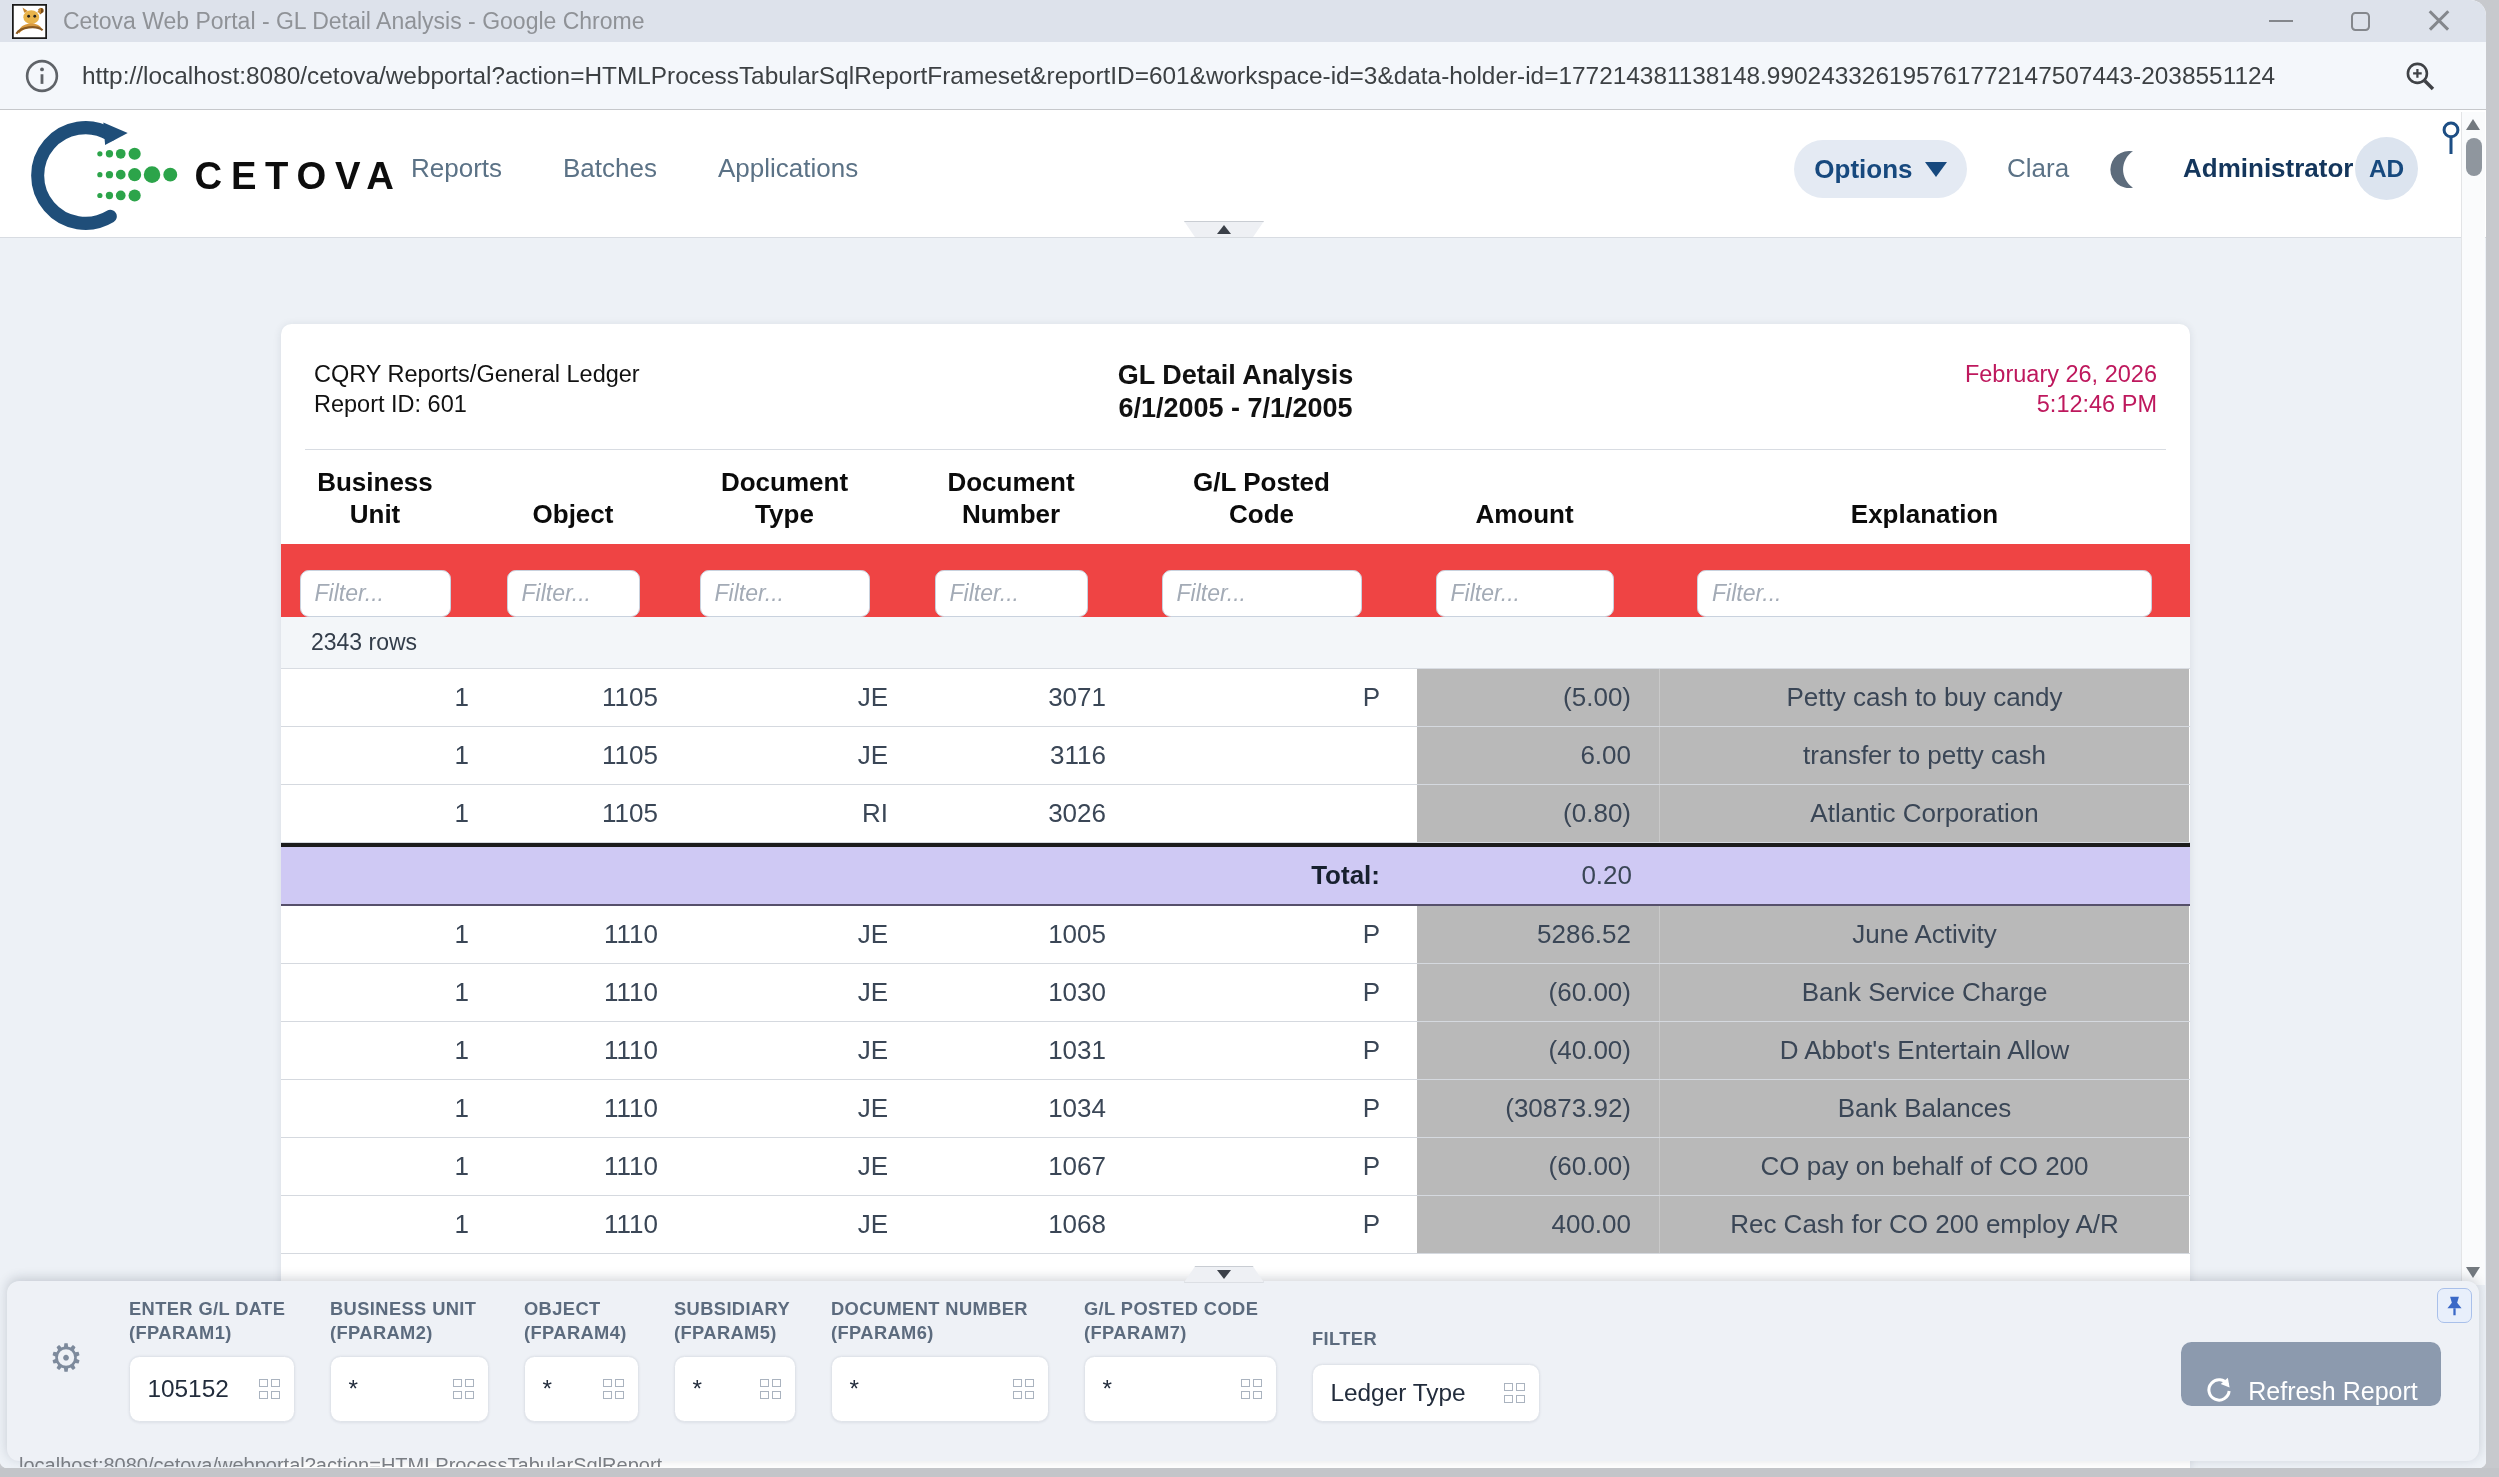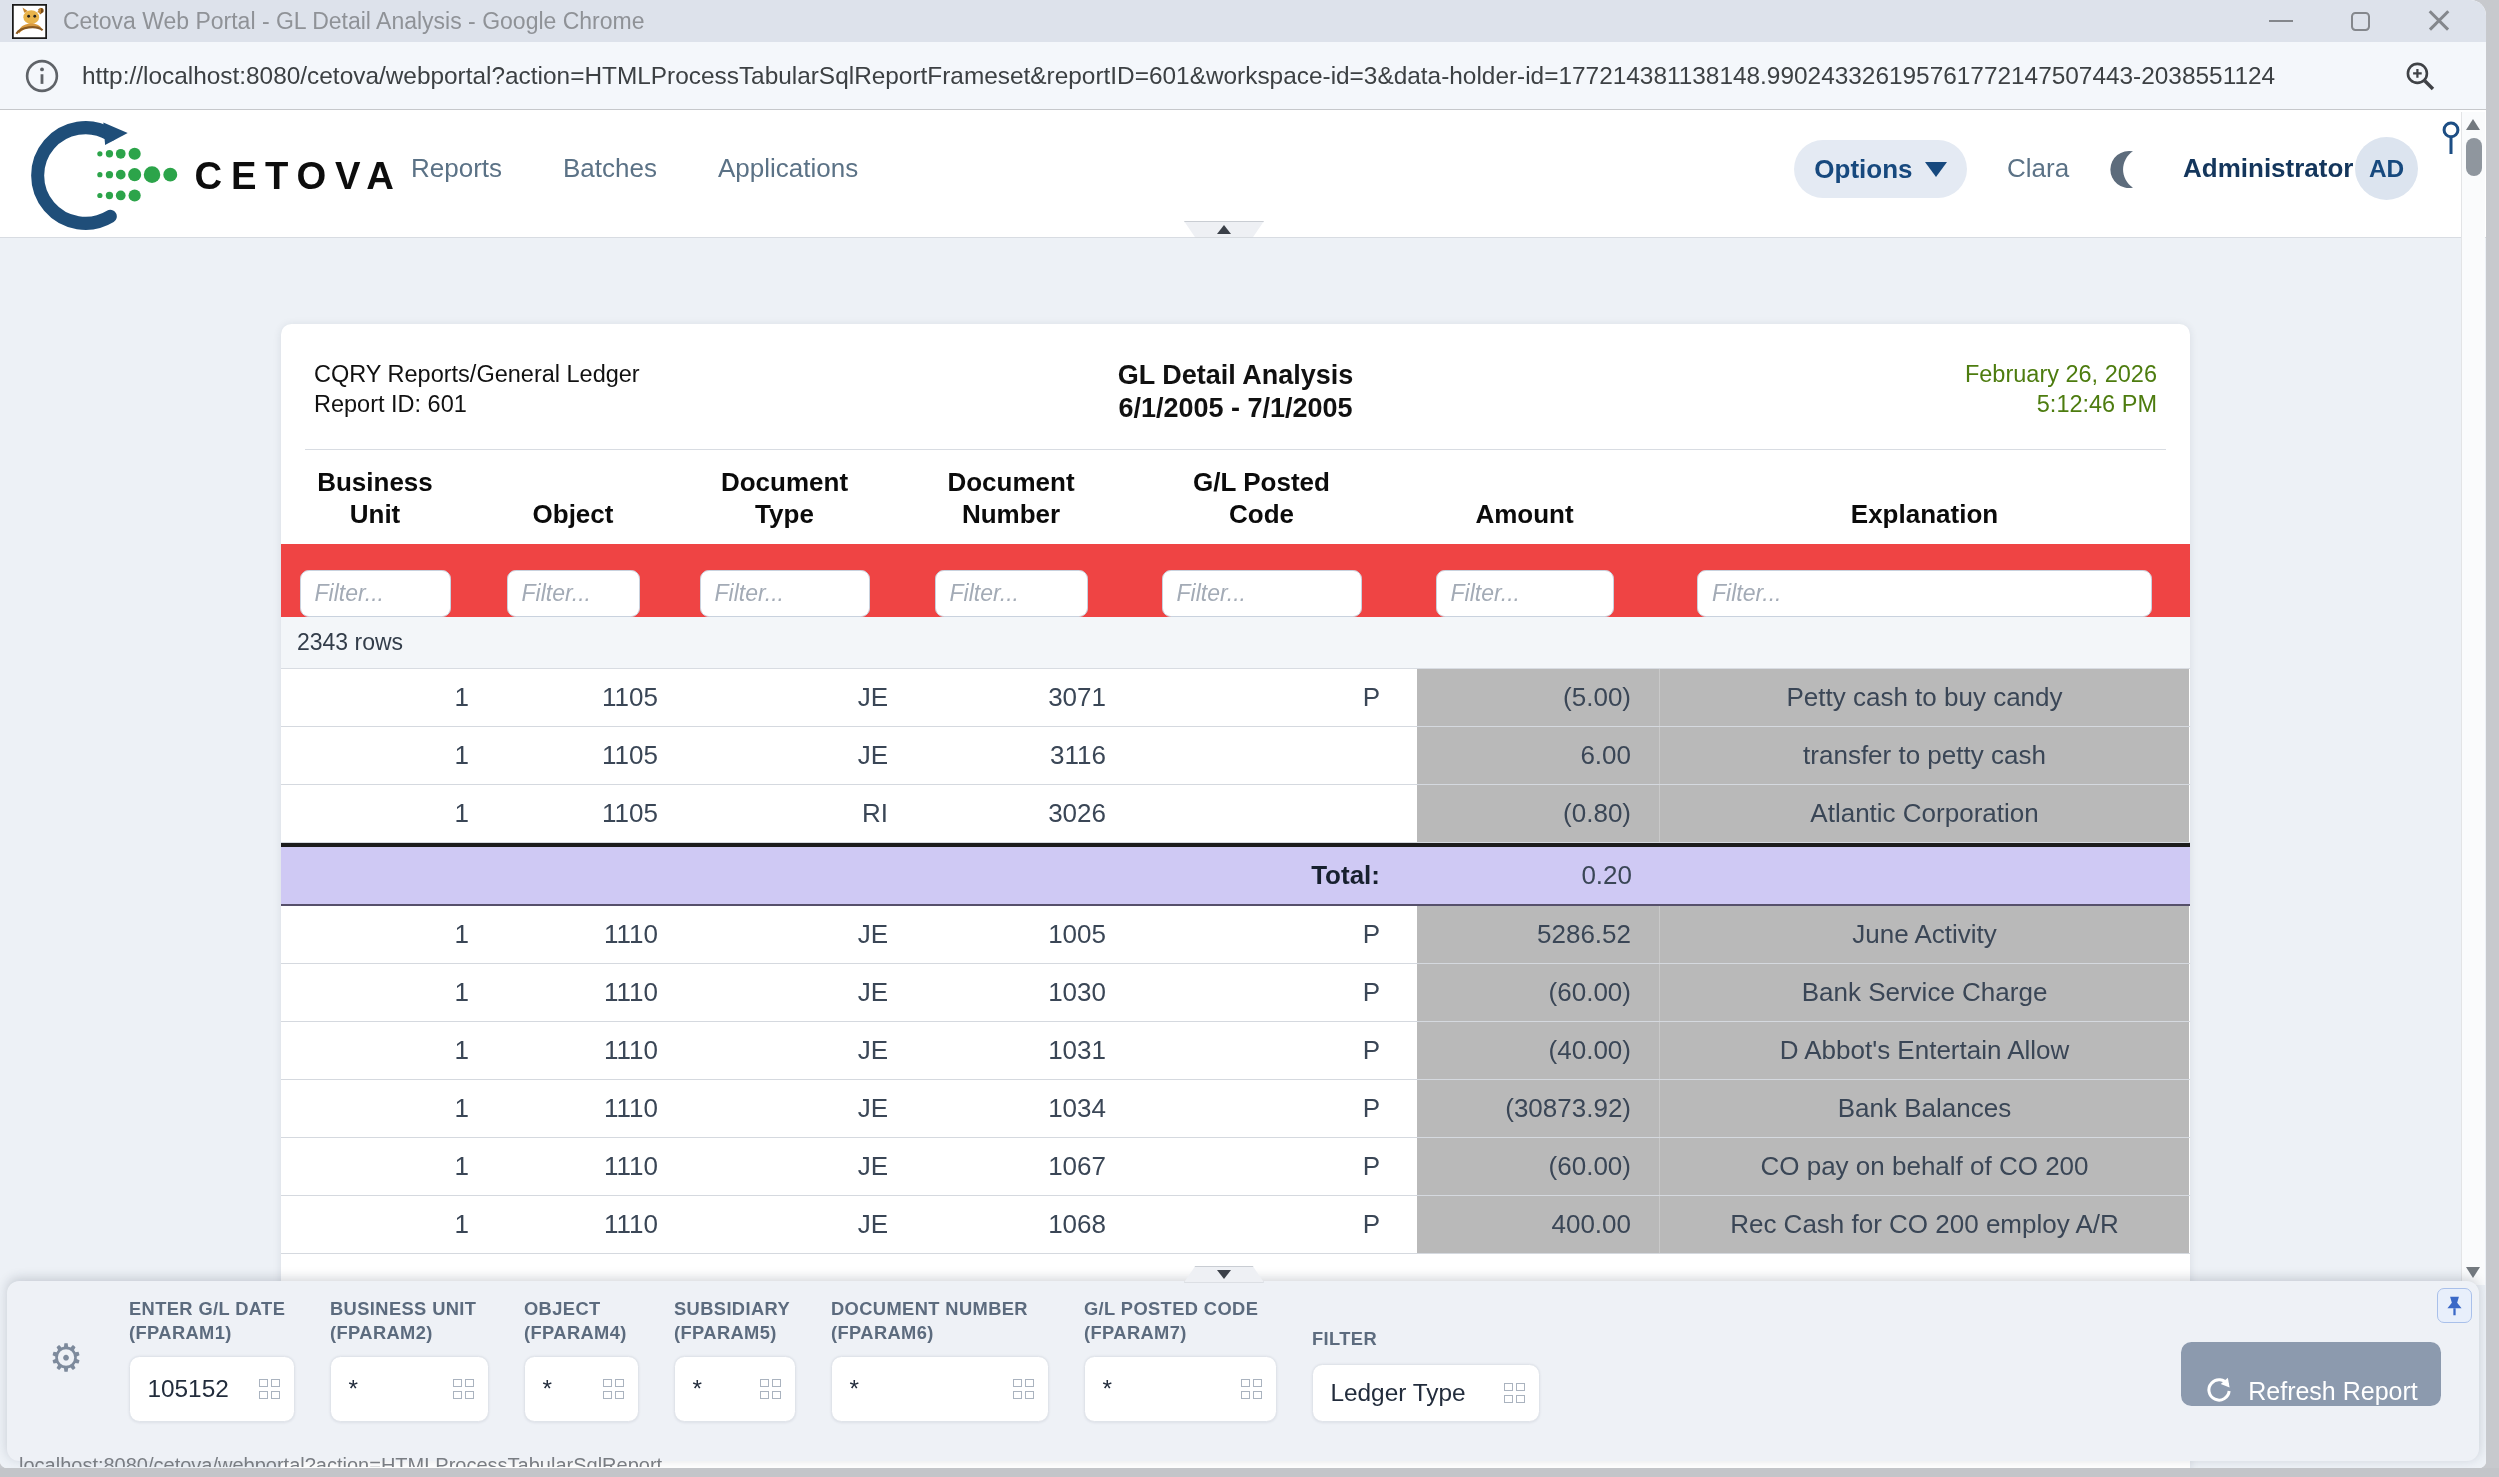--- a/index.html
+++ b/index.html
@@ -66,40 +66,40 @@
                       border-top:9.6px solid #3b4048; }
 
   
   #content { position:absolute; left:0; top:238px; width:100%; height:1230px;
              background:#edf1f6; overflow:hidden; }
   #report-card { position:absolute; left:281px; top:86px; width:1909px; height:1159px;
                  background:#fff; border-radius:10.5px; box-shadow:0 1.7px 8.7px rgba(30,40,60,.10); }
   #report-head { display:flex; padding:35px 33px 0 33px; }
   .rh-left { width:34%; font-size:23.5px; color:#111; line-height:30px; }
   .rh-center { width:32%; text-align:center; font-size:27px; font-weight:bold; color:#111; line-height:33px; }
-  .rh-right { width:34%; text-align:right; font-size:23.5px; color:#4d7c0f; line-height:30px; }
+  .rh-right { width:34%; text-align:right; font-size:23.5px; color:#be185d; line-height:30px; }
   #report-divider { margin:24.4px 24.4px 0 24.4px; border-bottom:1.7px solid #d8dce2; }
 
   
   .c { flex:0 0 auto; }
   .c.bu{width:207px;} .c.obj{width:193px;} .c.dt{width:235px;} .c.dn{width:227px;}
   .c.glp{width:274px;} .c.amt{width:243px;} .c.exp{width:529px;}
   #thead { display:flex; align-items:flex-end; padding:15.7px 0 14px 0; }
   #thead .c { text-align:center; font-size:26px; font-weight:bold; color:#0b0b0b;
               white-space:pre-line; line-height:32px; }
   #filter-row { display:flex; align-items:flex-end; background:#ef4444; height:73px; }
   #filter-row .c { display:flex; justify-content:center; }
   .filter-input { width:calc(100% - 37px); height:47px; background:#fff;
                   border:1.7px solid #c9d2de; border-radius:8.7px; font-size:23px;
                   font-style:italic; color:#454c55; padding:0 14px;
                   font-family:"Liberation Sans",sans-serif; outline:none; }
   .filter-input::placeholder { color:#a3abb6; font-style:italic; }
   .c.exp .filter-input { width:calc(100% - 74px); }
   #rows-badge-bar { height:52px; background:#f3f6f9; border-bottom:1.7px solid #d8dce2;
-                    display:flex; align-items:center; padding-left:16px;
+                    display:flex; align-items:center; padding-left:30px;
                     font-size:23px; color:#333d4a; }
   #table-body { }
   .trow { display:flex; height:58px; border-bottom:1.7px solid #d5d9df; }
   .trow .c { display:flex; align-items:center; font-size:26px; color:#3a4656; }
   .c.bu,.c.obj,.c.dt,.c.dn,.c.glp,.c.amt { justify-content:flex-end; }
   .c.bu{padding-right:19px;} .c.obj{padding-right:23px;} .c.dt{padding-right:28px;}
   .c.dn{padding-right:37px;} .c.glp{padding-right:37px;} .c.amt{padding-right:28px;}
   .c.exp { justify-content:center; text-align:center; }
   .trow .c.gray { background:#b9b9b9; }
   .trow .c.amt.gray { border-right:1.7px solid #c9c9c9; }

